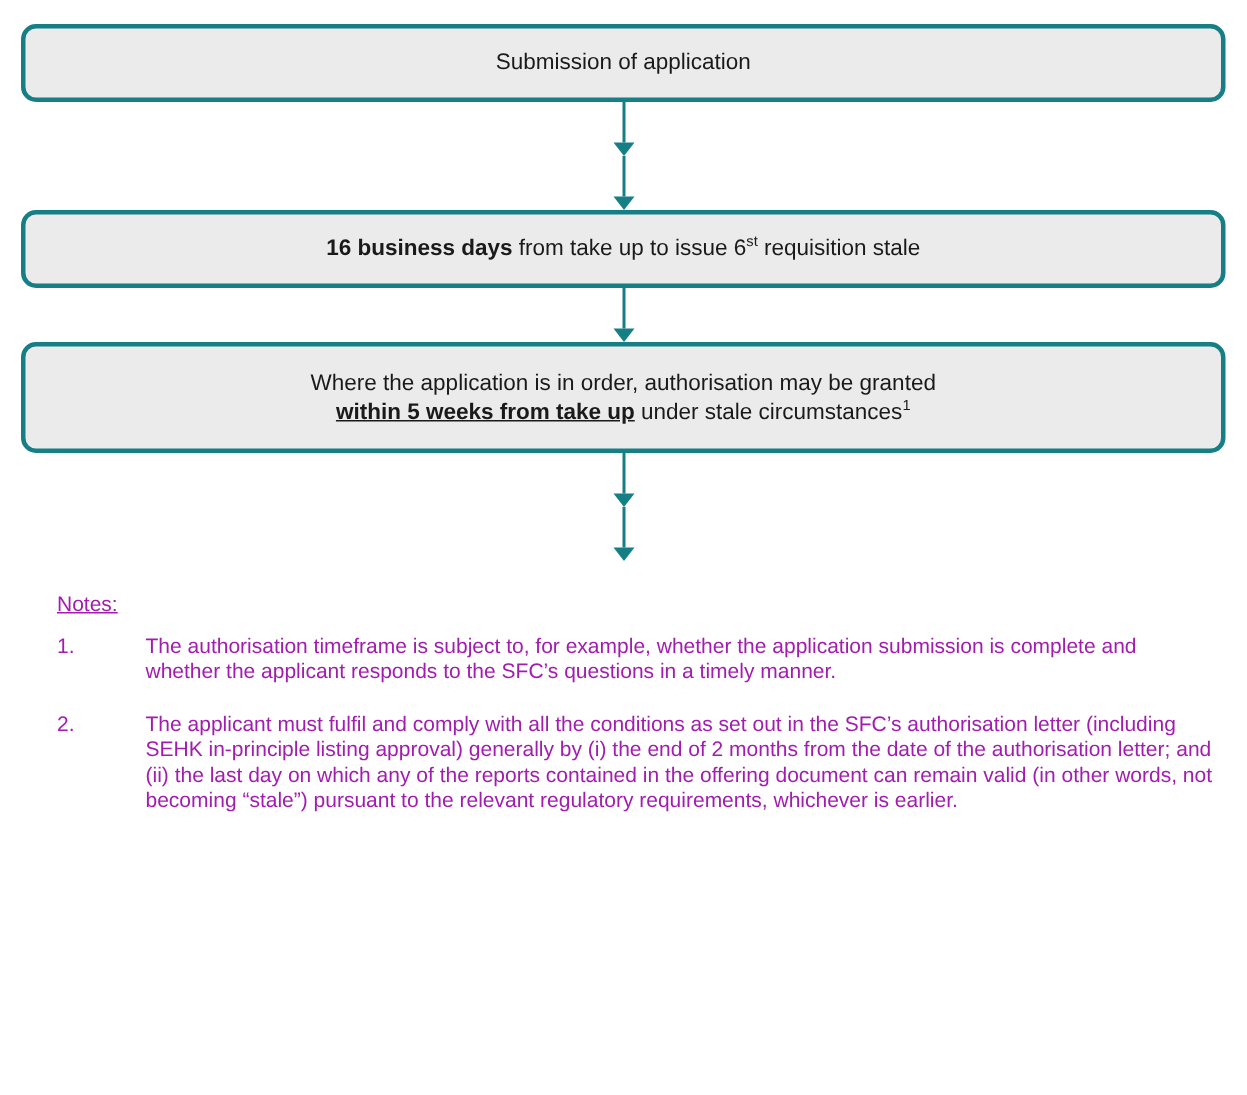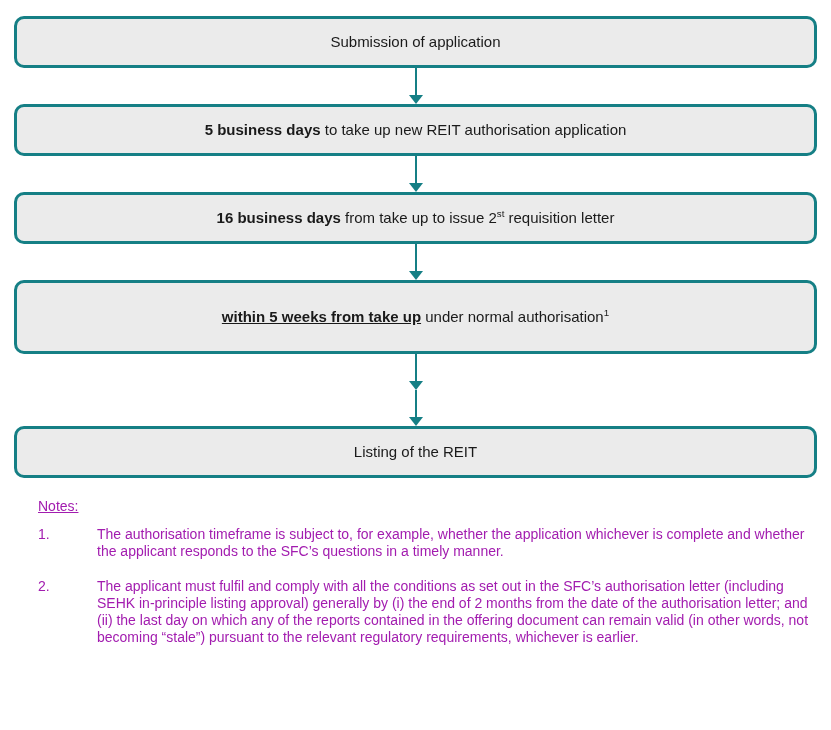--- a/index.html
+++ b/index.html
@@ -90,64 +90,59 @@
 
   <div class="box">
     <div><span>Submission of application</span></div>
   </div>
 
   <div class="arrow">
     <div class="arrow-line"></div>
     <div class="arrow-head"></div>
   </div>
 
-  <div class="box">
-    <div><span class="b">5 business days</span><span> to take up new REIT authorisation application</span></div>
-  </div>
 
   <div class="arrow">
     <div class="arrow-line"></div>
     <div class="arrow-head"></div>
   </div>
 
   <div class="box">
-    <div><span class="b">16 business days</span><span> from take up to issue 2</span><sup>st</sup><span> requisition letter</span></div>
+    <div><span class="b">16 business days</span><span> from take up to issue 6</span><sup>st</sup><span> requisition stale</span></div>
   </div>
 
   <div class="arrow">
     <div class="arrow-line"></div>
     <div class="arrow-head"></div>
   </div>
 
   <div class="box tall">
-    <div><span class="b u">within 5 weeks from take up</span><span> under normal authorisation</span><sup>1</sup></div>
+    <div><span>Where the application is in order, authorisation may be granted</span></div>
+    <div><span class="b u">within 5 weeks from take up</span><span> under stale circumstances</span><sup>1</sup></div>
   </div>
 
   <div class="arrow">
     <div class="arrow-line"></div>
     <div class="arrow-head"></div>
   </div>
 
 
   <div class="arrow">
     <div class="arrow-line"></div>
     <div class="arrow-head"></div>
   </div>
 
-  <div class="box">
-    <div><span>Listing of the REIT</span></div>
-  </div>
 
 </div>
 
 <div class="notes">
   <div class="notes-heading">Notes:</div>
 
   <div class="note-item">
     <div class="note-number">1.</div>
-    <div class="note-text">The authorisation timeframe is subject to, for example, whether the application whichever is complete and whether the applicant responds to the SFC’s questions in a timely manner.</div>
+    <div class="note-text">The authorisation timeframe is subject to, for example, whether the application submission is complete and whether the applicant responds to the SFC’s questions in a timely manner.</div>
   </div>
 
   <div class="note-item">
     <div class="note-number">2.</div>
     <div class="note-text">The applicant must fulfil and comply with all the conditions as set out in the SFC’s authorisation letter (including SEHK in-principle listing approval) generally by (i) the end of 2 months from the date of the authorisation letter; and (ii) the last day on which any of the reports contained in the offering document can remain valid (in other words, not becoming “stale”) pursuant to the relevant regulatory requirements, whichever is earlier.</div>
   </div>
 </div>
 
 </body></html>

